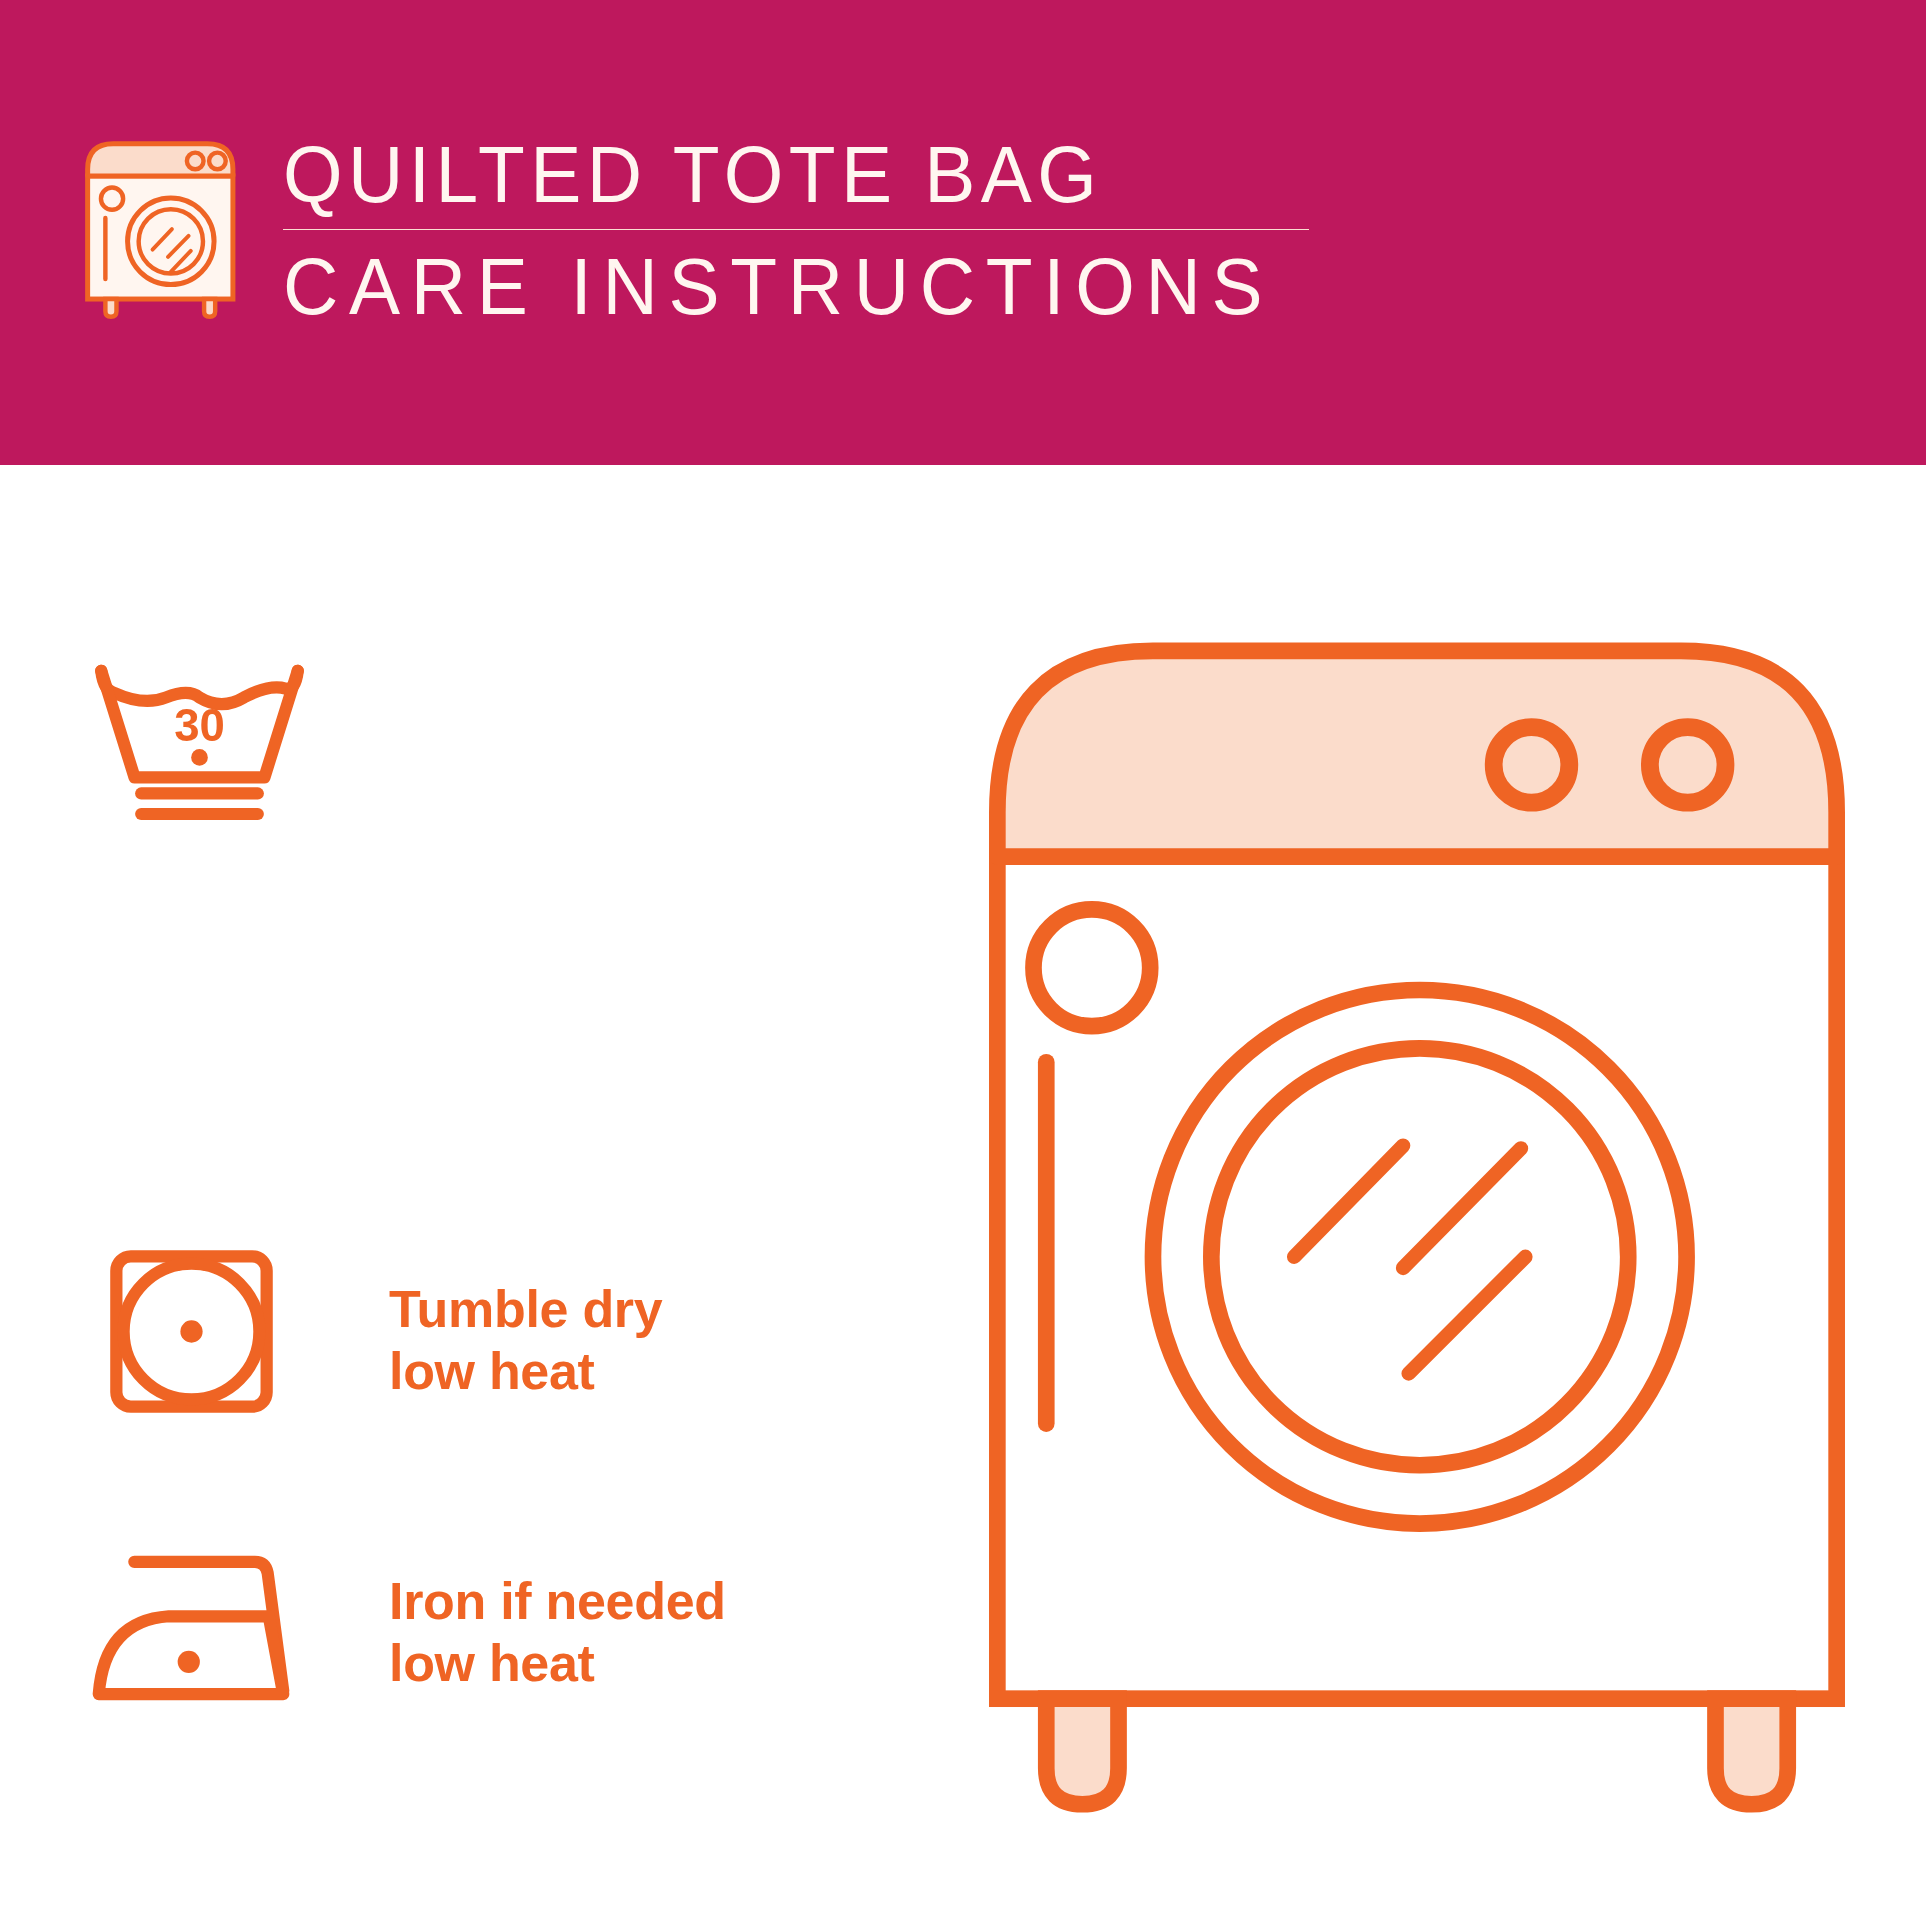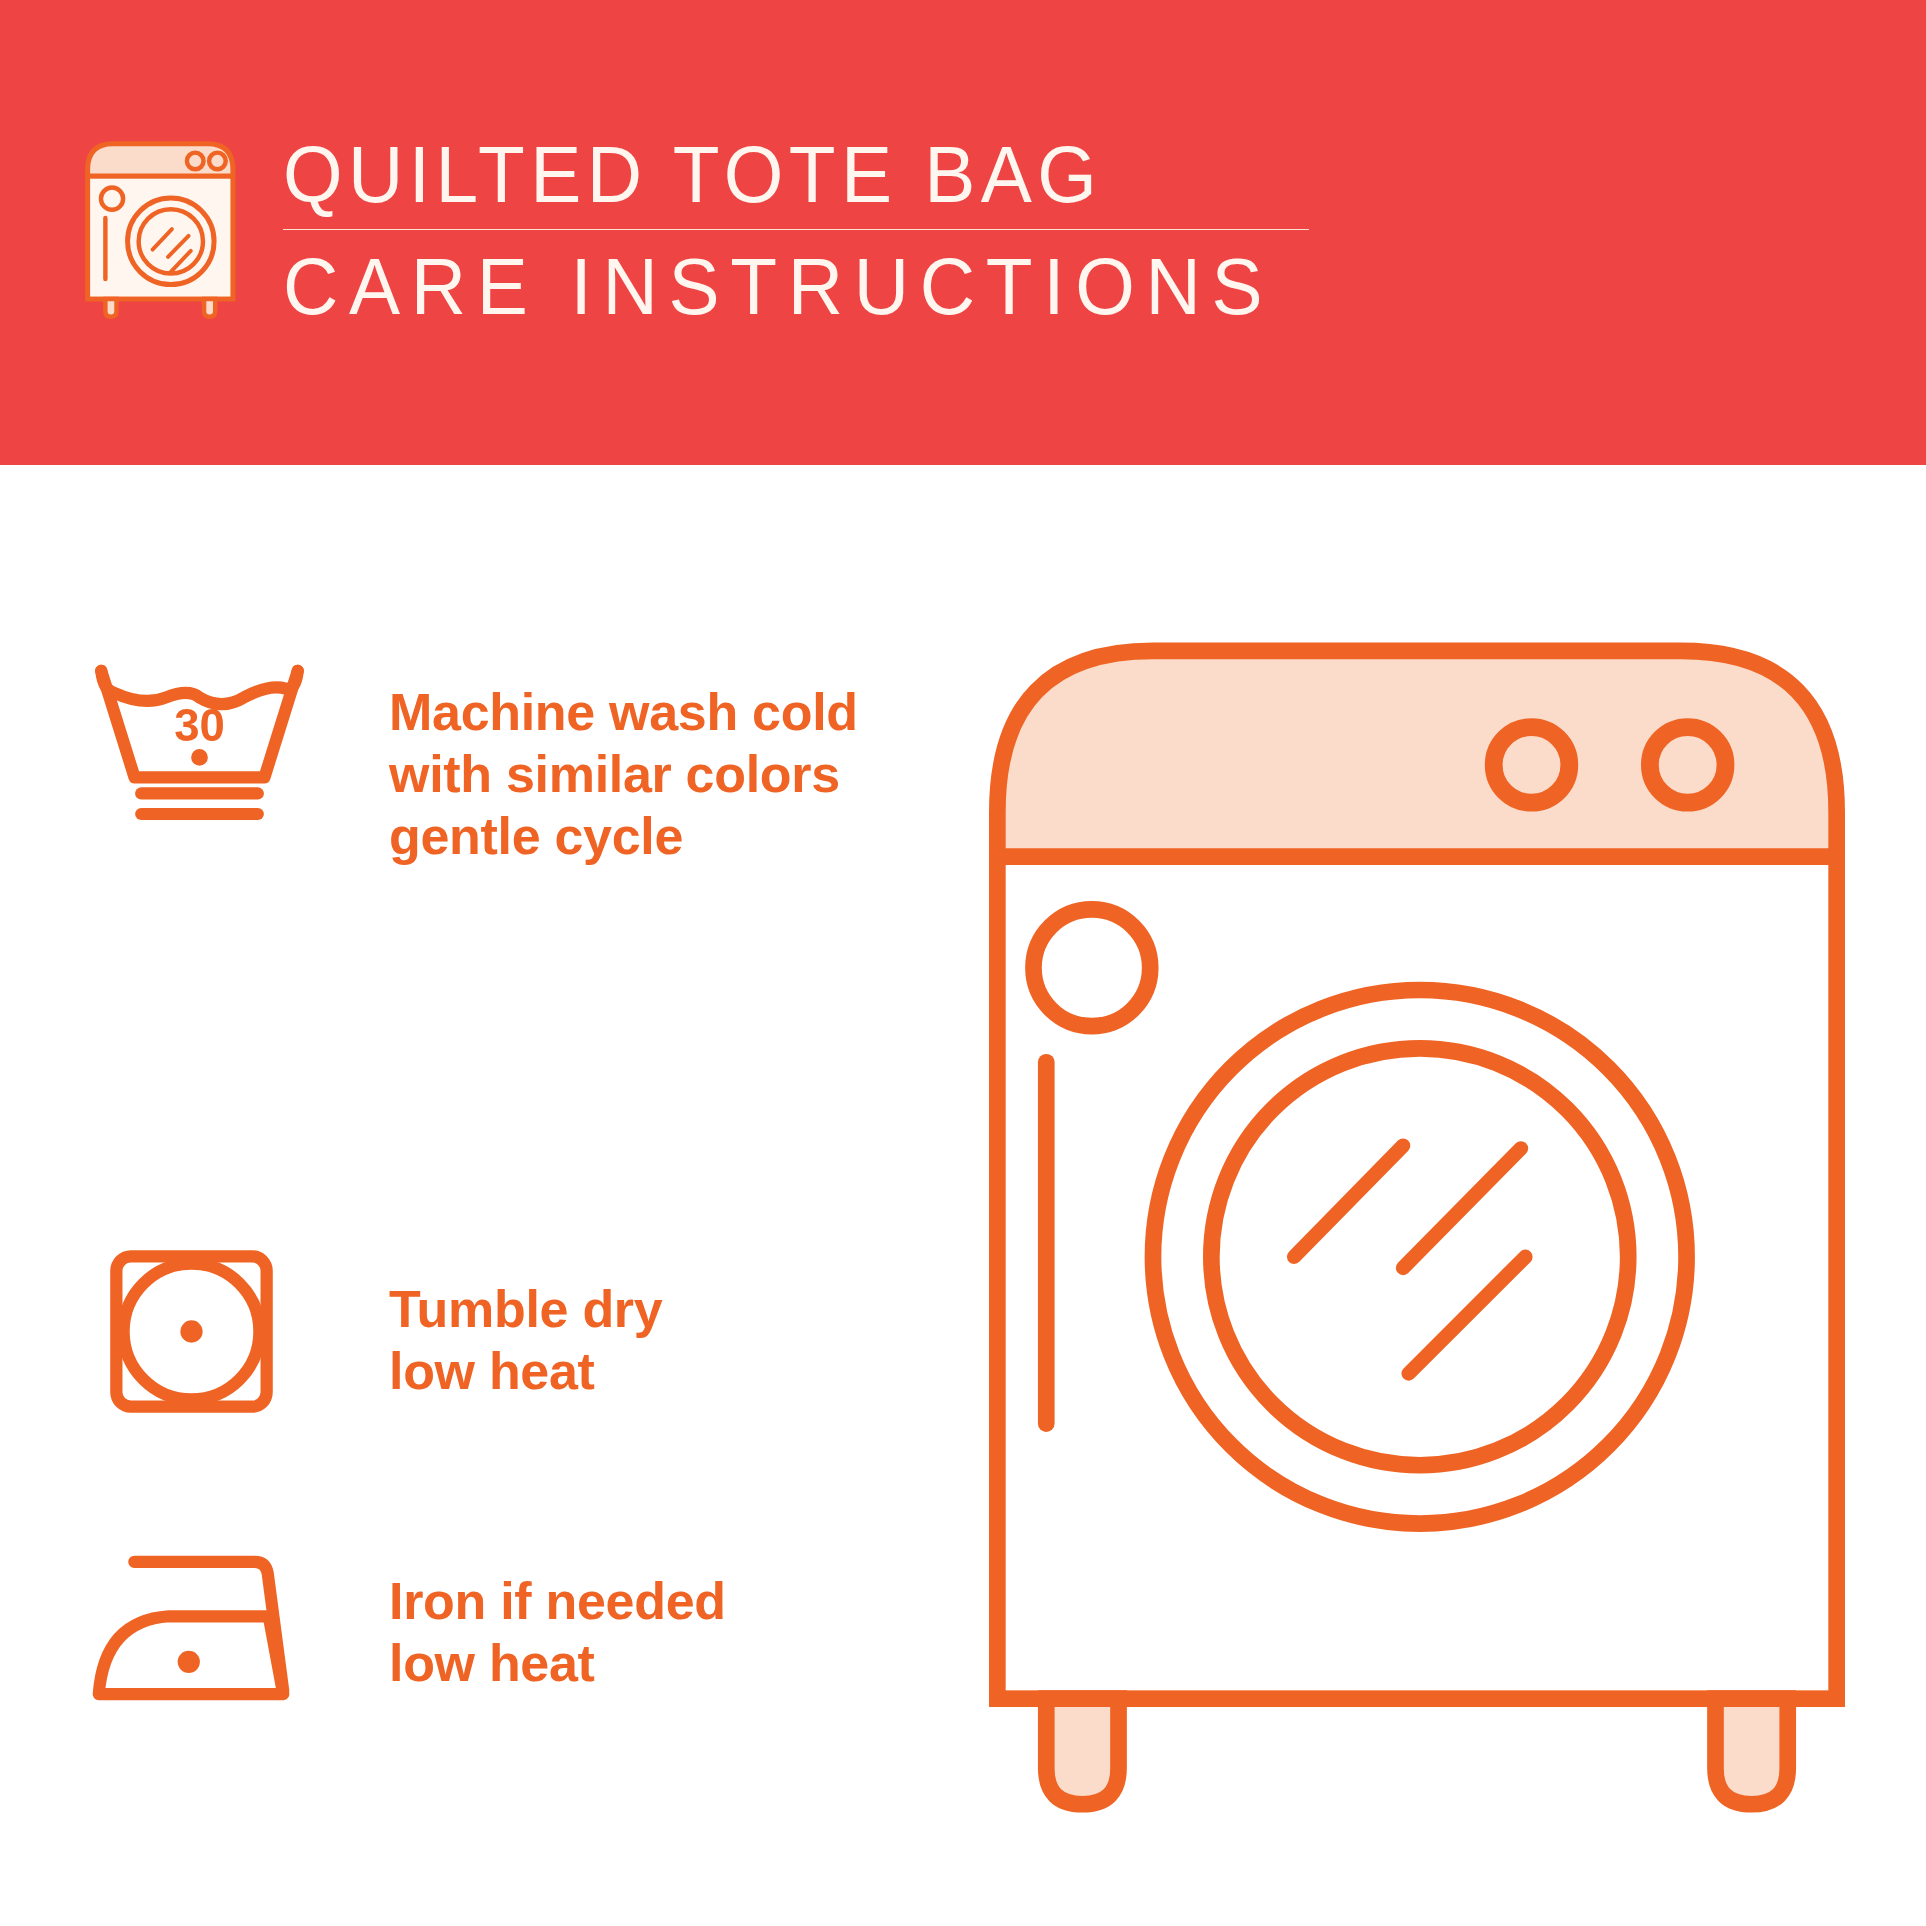--- a/index.html
+++ b/index.html
@@ -15,21 +15,21 @@
     position: relative;
   }
 
   
   #header {
     position: absolute;
     left: 0;
     top: 0;
     width: 1926px;
     height: 465px;
-    background: #ef4444;
+    background: #be185d;
   }
   #header-icon {
     position: absolute;
     left: 82px;
     top: 136px;
     width: 161px;
     height: 183px;
   }
   #header-text-block {
     position: absolute;
@@ -172,23 +172,20 @@
         <path d="M18 14 L78 206 L312 206 L372 14" fill="none" stroke="#EF6424" stroke-width="22" stroke-linecap="round" stroke-linejoin="round"></path>
 
         <line x1="90" y1="235" x2="300" y2="235" stroke="#EF6424" stroke-width="22" stroke-linecap="round"></line>
         <line x1="90" y1="272" x2="300" y2="272" stroke="#EF6424" stroke-width="22" stroke-linecap="round"></line>
 
         <text x="195" y="140" text-anchor="middle" font-family="Liberation Sans, sans-serif" font-size="82" font-weight="700" fill="#EF6424">30</text>
 
         <circle cx="195" cy="170" r="15" fill="#EF6424"></circle>
       </svg>
     </div>
-    <div class="care-text">Machine wash cold
-with similar colors
-gentle cycle</div>
   </div>
 
 
   <div class="care-row" id="row-dry">
     <div class="care-symbol">
       <svg viewBox="0 0 300 300" width="167" height="167" xmlns="http://www.w3.org/2000/svg">
         <rect x="15" y="15" width="270" height="270" rx="26" ry="26" fill="none" stroke="#EF6424" stroke-width="22"></rect>
         <circle cx="150" cy="150" r="122" fill="none" stroke="#EF6424" stroke-width="22"></circle>
         <circle cx="150" cy="150" r="20" fill="#EF6424"></circle>
       </svg>

